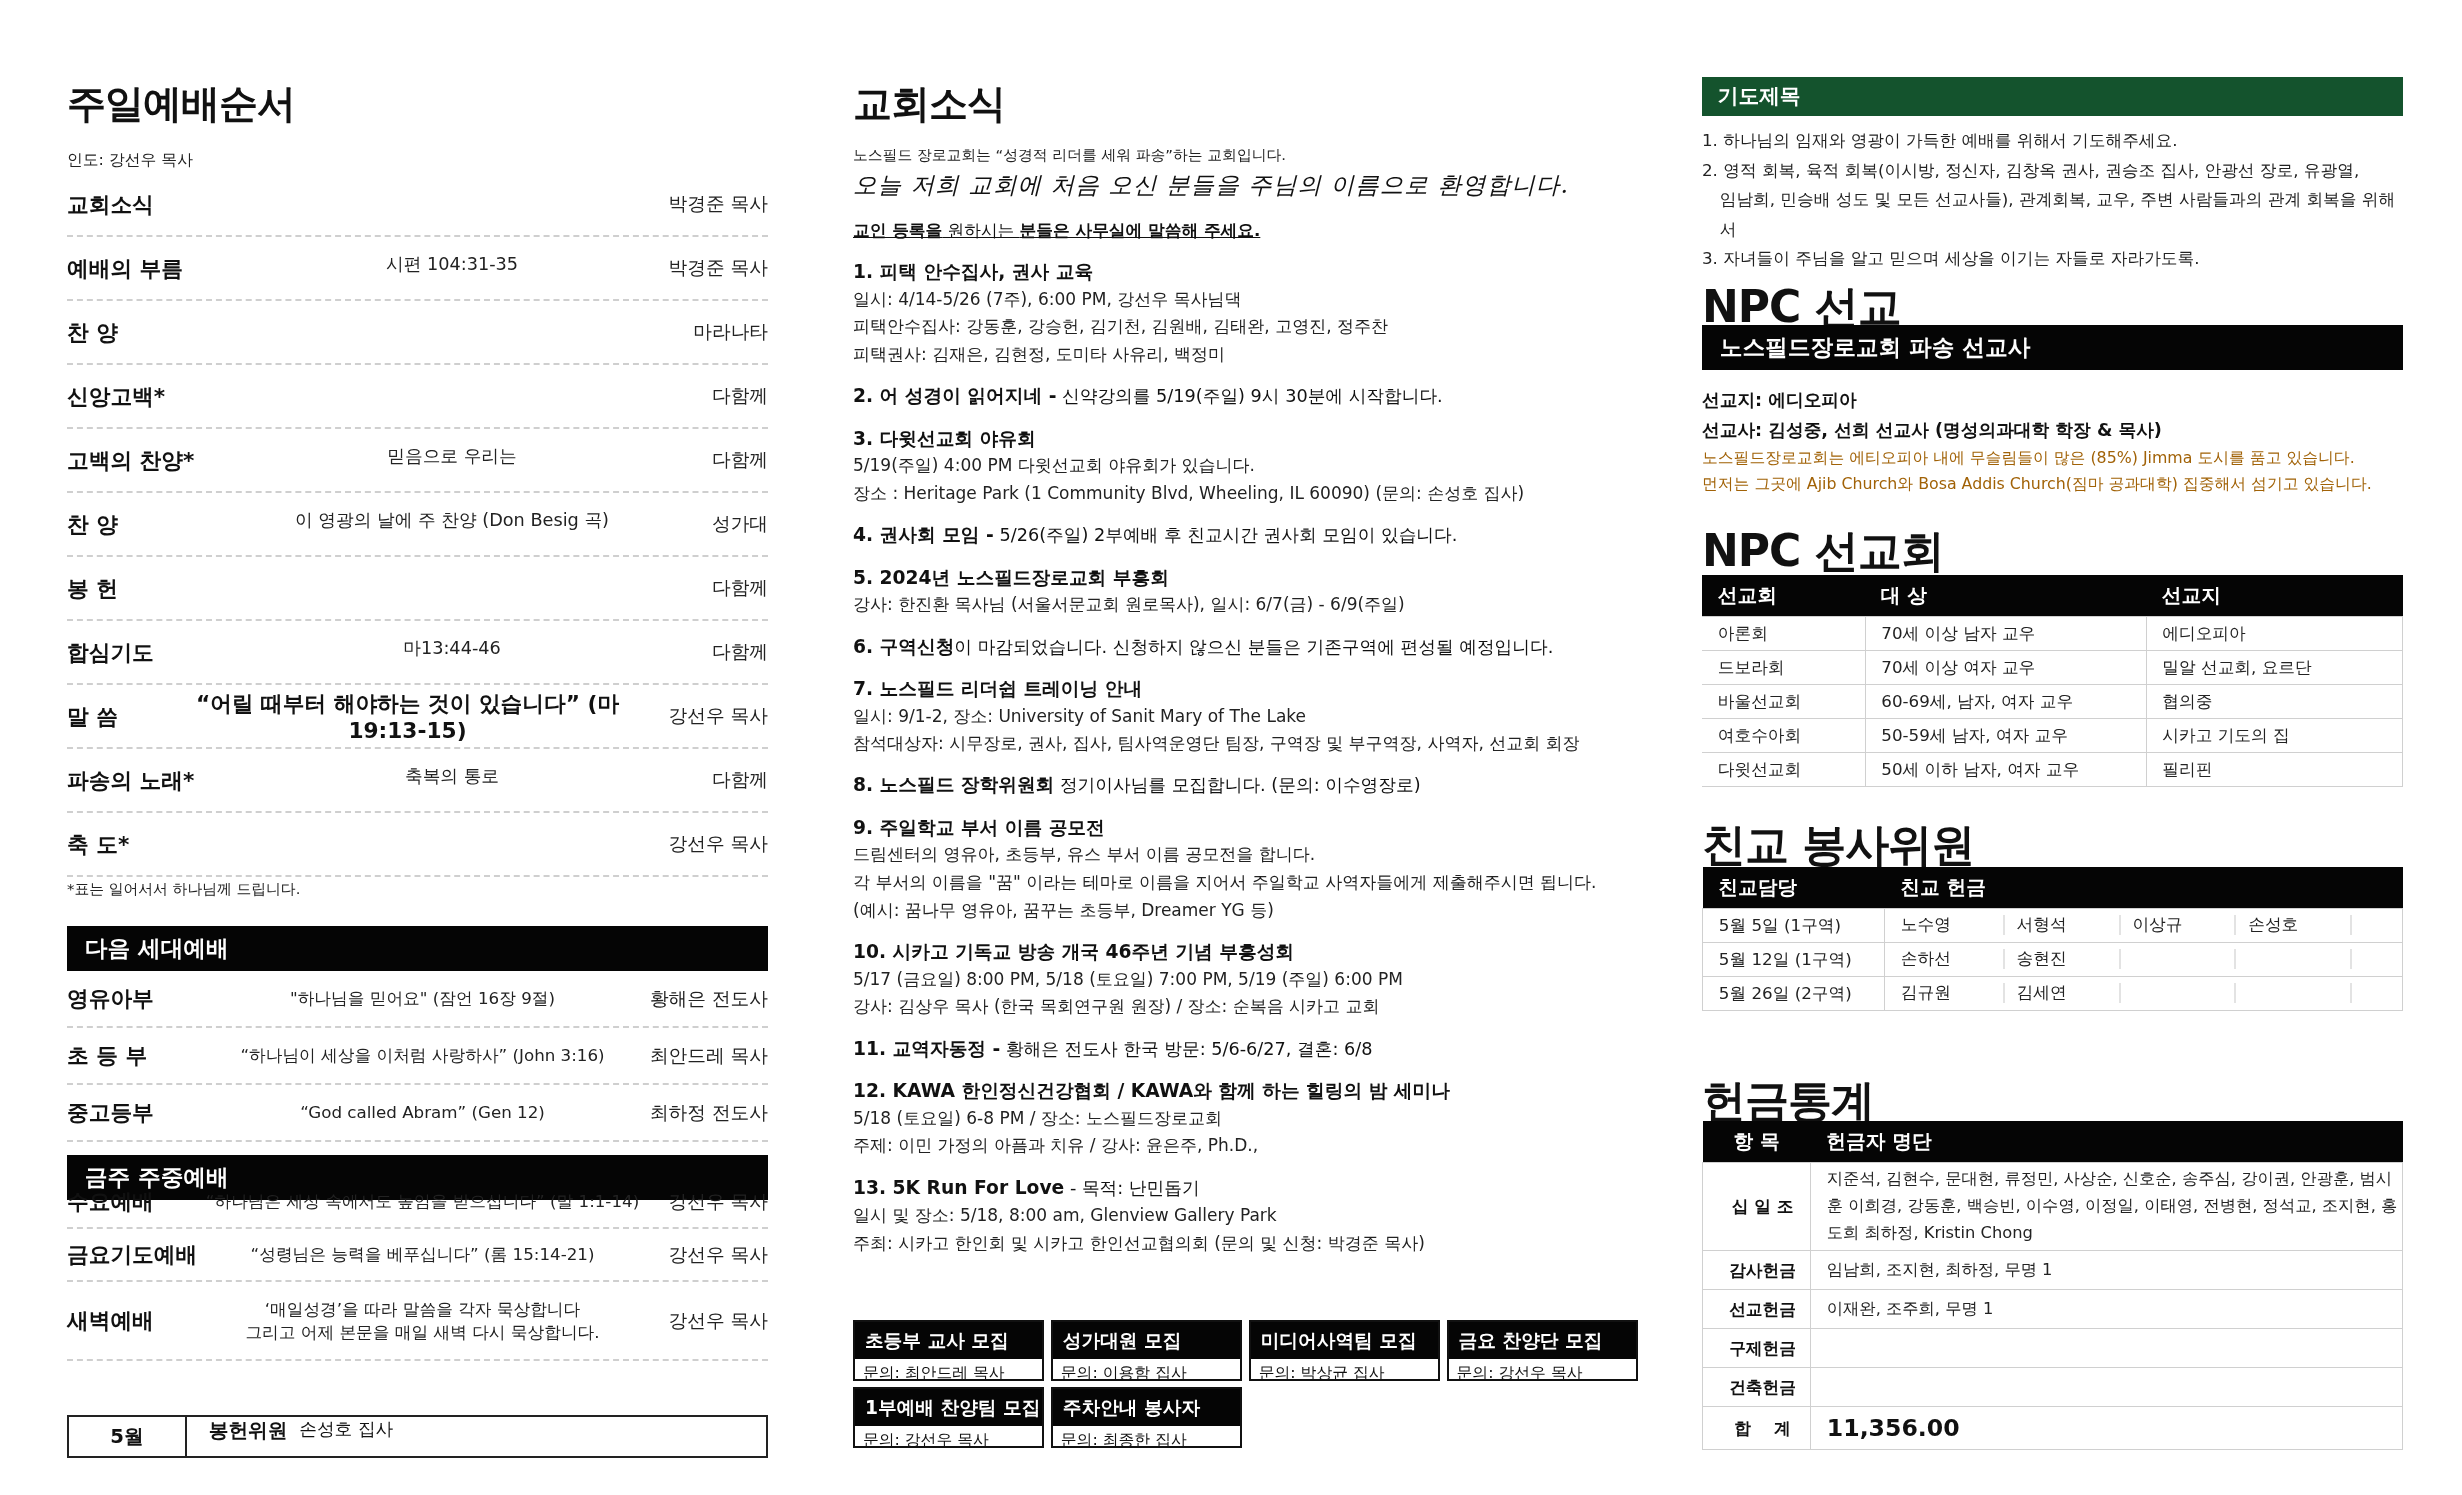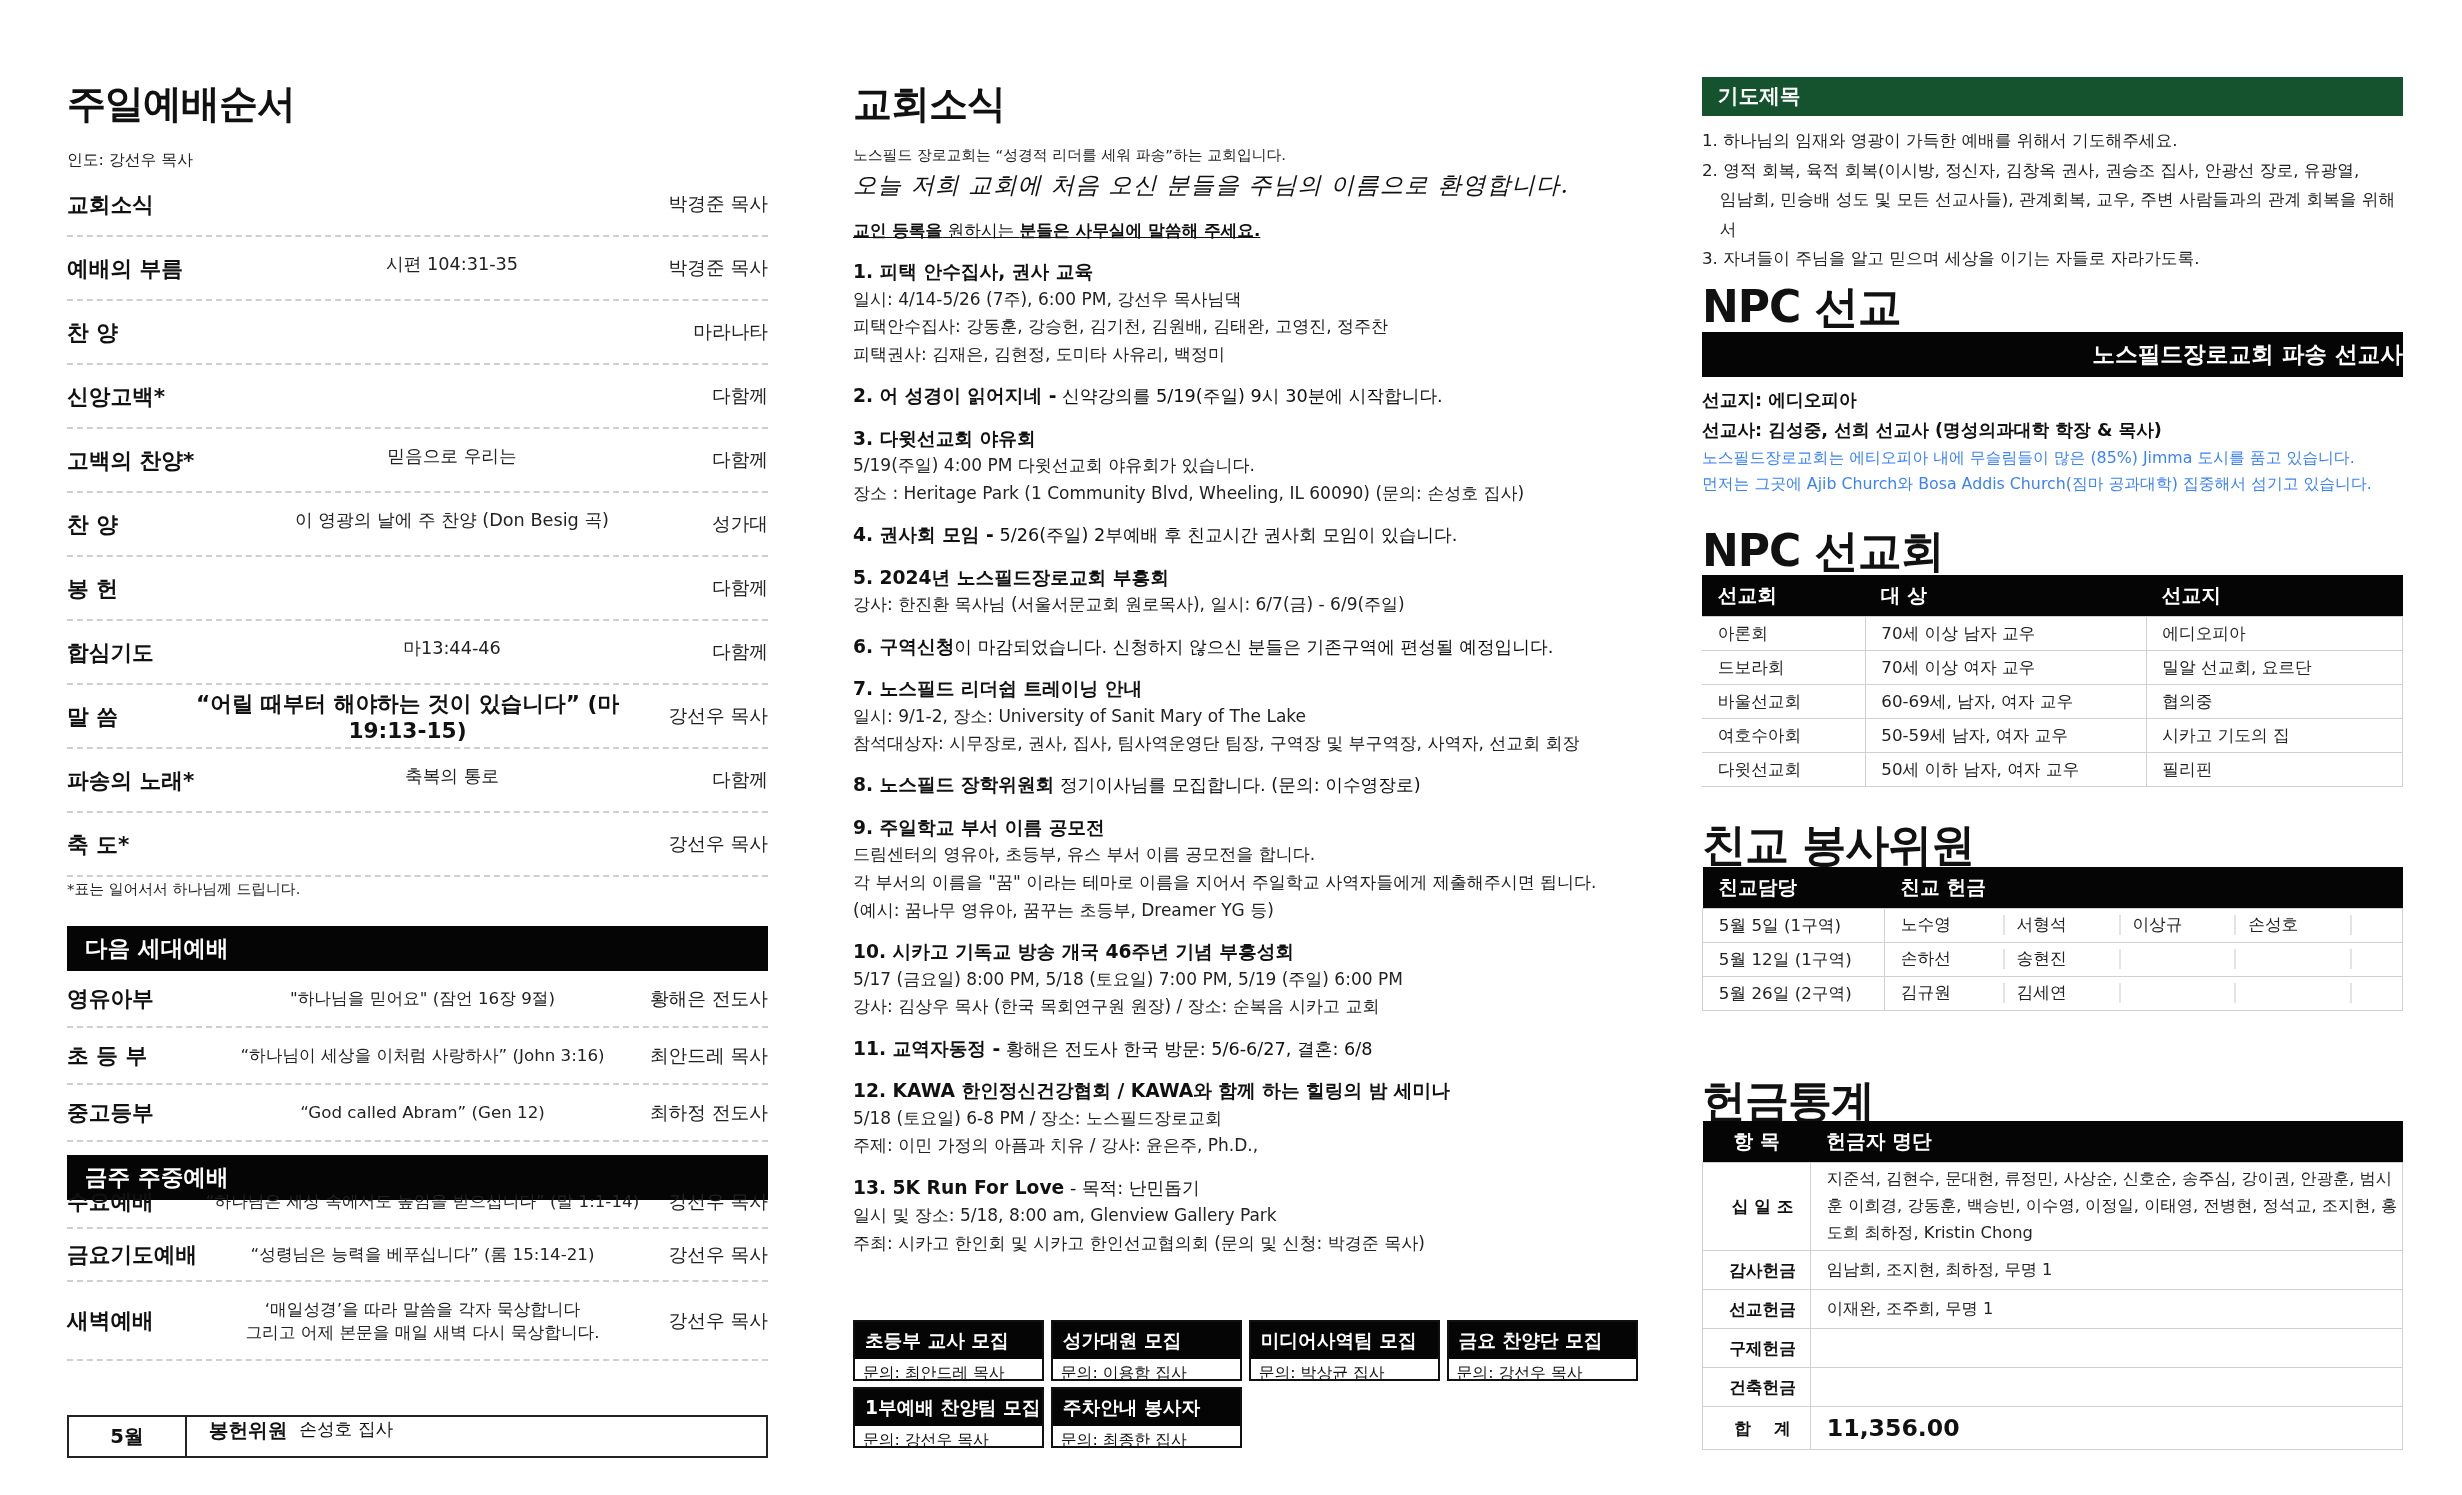--- a/index.html
+++ b/index.html
@@ -59,24 +59,24 @@
   .r-card { border: 2px solid #111; }
   .r-card .r-title { background: #050505; color: #fff; font-size: 18.7px; font-weight: bold; height: 37px; line-height: 37px; padding-left: 9.9px; white-space: nowrap; overflow: hidden; }
   .r-card .r-contact { font-size: 15.8px; height: 20px; line-height: 27.6px; padding-left: 7.9px; white-space: nowrap; overflow: hidden; }
 
   
   #prayer-bar { position: absolute; top: 77px; width: 701px; height: 39px; line-height: 39px; background: #14532d; color: #fff; font-size: 20.7px; padding-left: 15.8px; font-weight: bold; }
   #prayer-list { position: absolute; top: 126px; width: 701px; font-size: 16.7px; line-height: 29.6px; color: #222; }
   #prayer-list .indent { padding-left: 17.7px; }
 
   #npc-title { position: absolute; top: 278px; }
-  #npc-bar { position: absolute; top: 332px; width: 701px; text-align: right; }
+  #npc-bar { position: absolute; top: 325px; width: 701px; }
   #npc-info { position: absolute; top: 386px; width: 701px; }
   #npc-info .ni-bold { font-size: 17.7px; font-weight: bold; line-height: 29.6px; }
-  #npc-info .ni-line { font-size: 15.8px; line-height: 25.6px; color: #3b82f6; white-space: nowrap; }
+  #npc-info .ni-line { font-size: 15.8px; line-height: 25.6px; color: #a16207; white-space: nowrap; }
 
   #npc-soc-title { position: absolute; top: 522px; }
   table { border-collapse: collapse; width: 701px; }
   th { background: #050505; color: #fff; text-align: left; font-size: 19.7px; font-weight: bold; height: 41px; padding-left: 15.8px; }
   td { font-size: 16.7px; color: #222; border: 1px solid #d0d0d0; padding-left: 15.8px; height: 34px; }
   #npc-table { position: absolute; top: 575px; }
   #npc-table td:first-child { border-left: none; width: 163px; }
   #npc-table td:nth-child(2) { width: 281px; }
 
   #fellow-title { position: absolute; top: 816px; }

